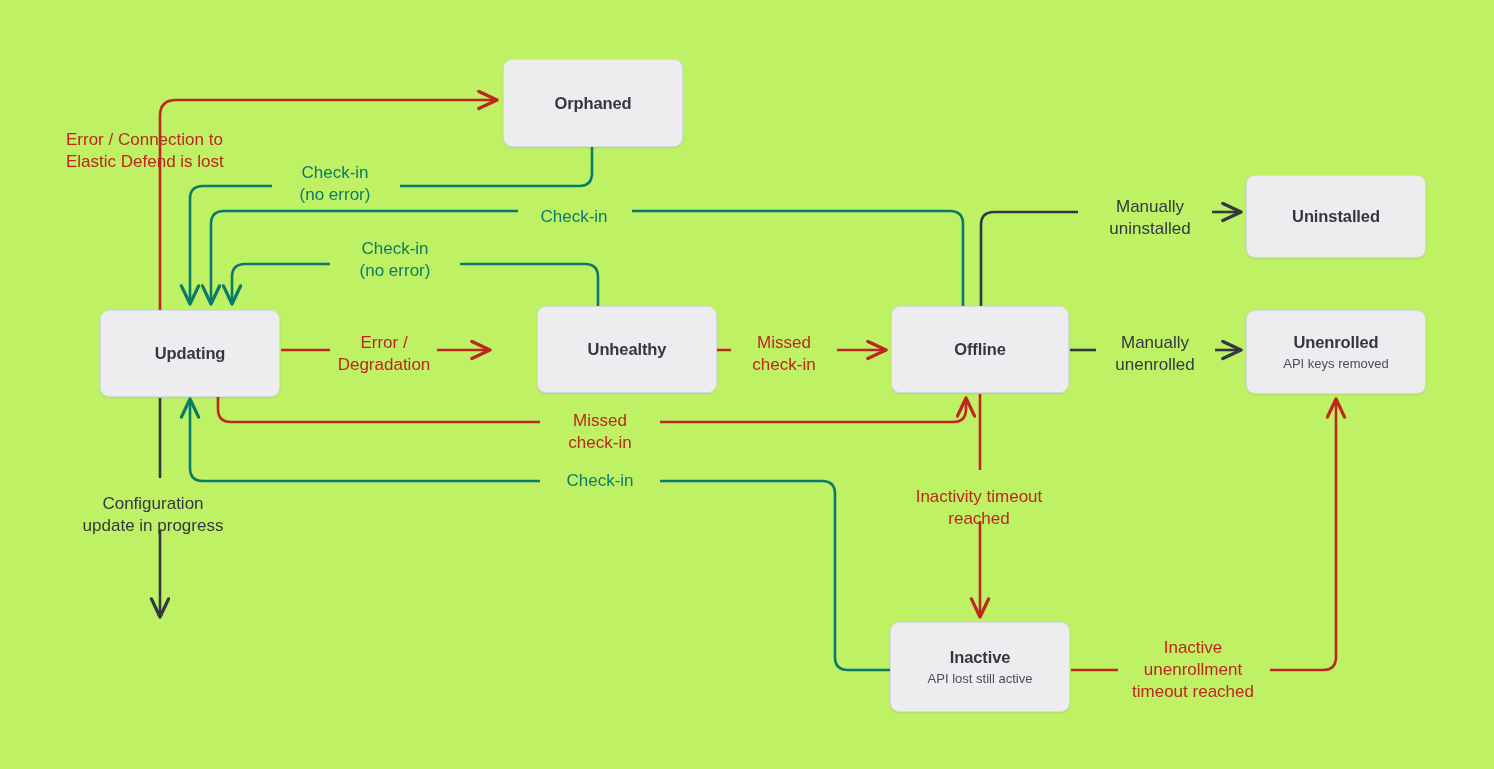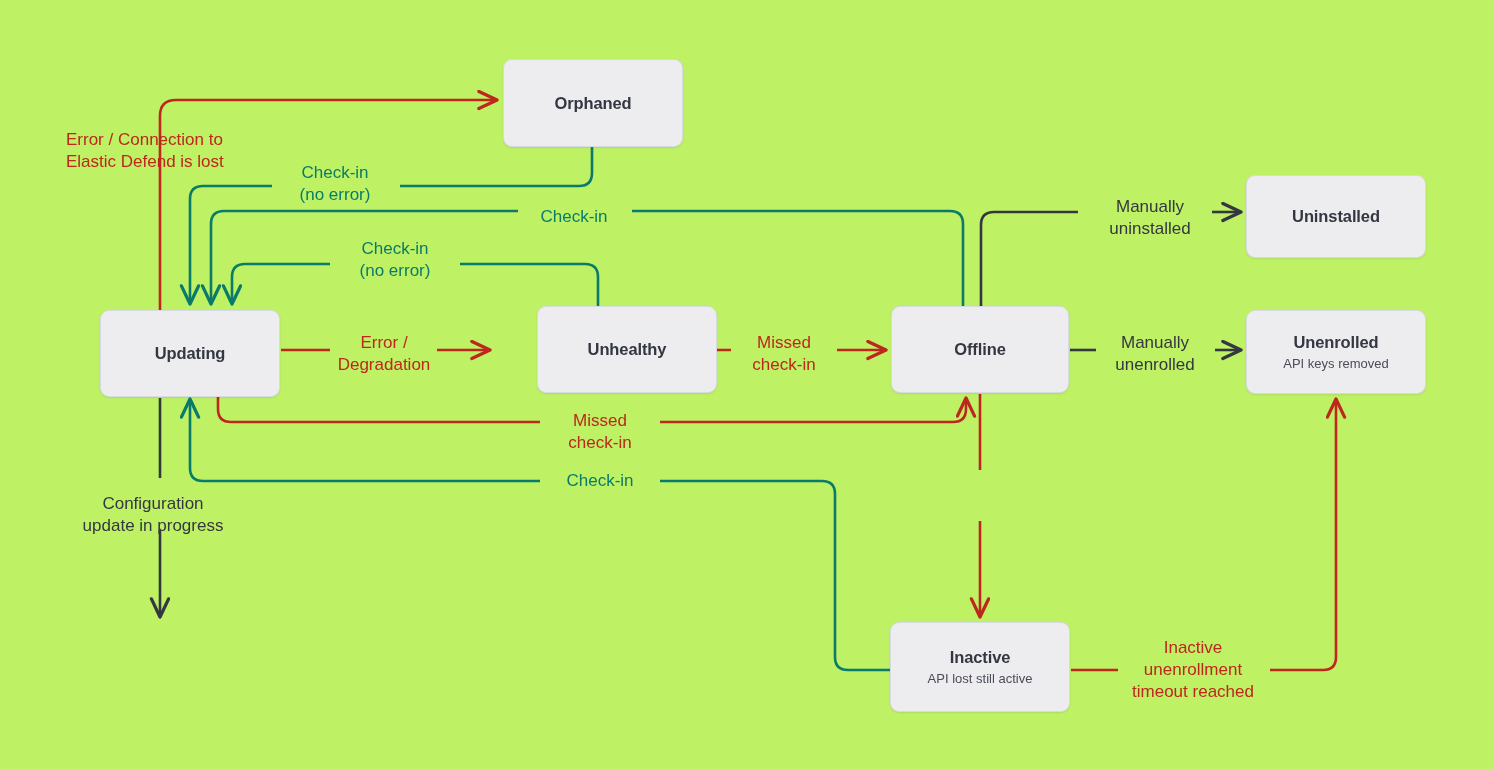--- a/index.html
+++ b/index.html
@@ -180,18 +180,20 @@
 unenrolled</div>
 
   <div class="lbl red c" style="left:600px; top:410px;">Missed
 check-in</div>
 
   <div class="lbl teal c" style="left:600px; top:470px;">Check-in</div>
 
   <div class="lbl dark c" style="left:153px; top:493px;">Configuration
 update in progress</div>
 
+  <div class="lbl red c" style="left:979px; top:486px;">Inactivity timeout
+reached</div>
 
   <div class="lbl red c" style="left:1193px; top:637px;">Inactive
 unenrollment
 timeout reached</div>
 
 </div>
 
 </body></html>

